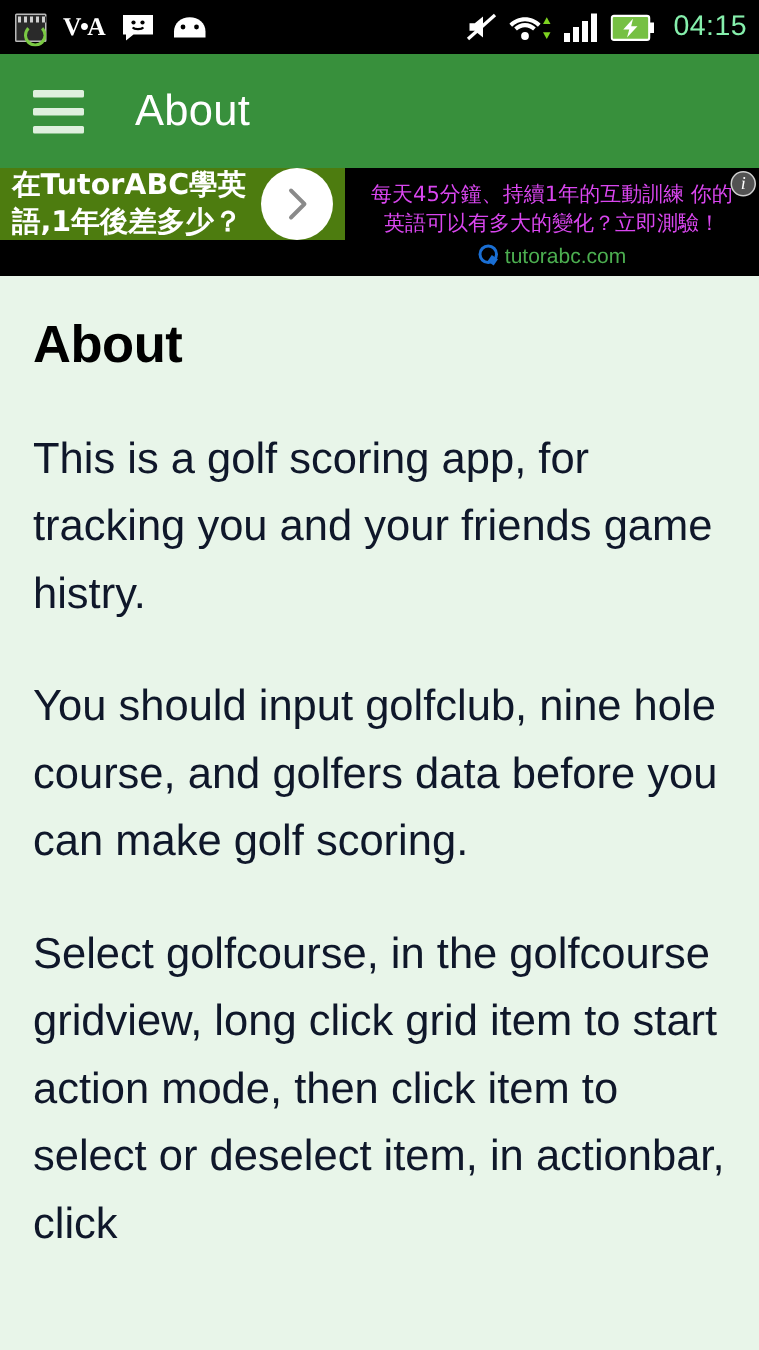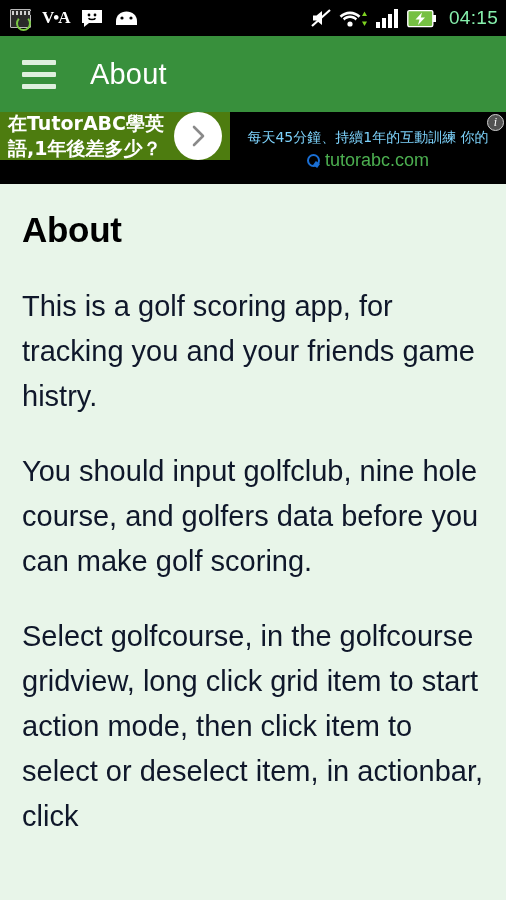--- a/index.html
+++ b/index.html
@@ -65,33 +65,33 @@
     position:absolute;right:8px;top:50%;transform:translateY(-50%);
     width:48px;height:48px;border-radius:50%;background:#fff;
     display:flex;align-items:center;justify-content:center;
   }
   .ad-arrow svg{ display:block; }
   .ad-right{
     flex:1;height:72px;position:relative;display:flex;flex-direction:column;
     align-items:center;justify-content:center;padding-top:2px;
   }
   .ad-line{
-    color:#7dd3fc;font-size:14px;line-height:19px;white-space:nowrap;
+    color:#d946ef;font-size:14px;line-height:19px;white-space:nowrap;
     font-family:"DejaVu Sans", sans-serif;
   }
   .ad-url-row{ display:flex;align-items:center;gap:5px;margin-top:3px; }
   .ad-logo{
     width:13px;height:13px;border-radius:50%;
     border:2.5px solid #1a6fd4;position:relative;
   }
   .ad-logo:after{
     content:"";position:absolute;right:-1px;bottom:-2px;width:5px;height:5px;
     background:#1a6fd4;transform:rotate(35deg);
   }
-  .ad-url{ color:#4caf50;font-size:18px;font-family:"Liberation Sans", sans-serif; }
+  .ad-url{ color:#4caf50;font-size:14px;font-family:"Liberation Sans", sans-serif; }
   .ad-info{
     position:absolute;top:2px;right:2px;width:17px;height:17px;border-radius:50%;
     background:rgba(150,150,150,.55);border:1px solid #cfcfcf;color:#fff;
     font-size:12px;display:flex;align-items:center;justify-content:center;
     font-family:"Liberation Serif", serif;font-style:italic;
   }
 
   
   .content{
     position:absolute; top:184px; left:0; width:506px; height:716px;
@@ -191,20 +191,21 @@
     </div>
     <div class="ad-arrow">
       <svg width="24" height="24" viewBox="0 0 24 24">
         <path d="M8 3 L17 12 L8 21" stroke="#8a8a8a" stroke-width="2.6" fill="none" stroke-linecap="round" stroke-linejoin="round"></path>
       </svg>
     </div>
   </div>
 
   <div class="ad-right">
     <div class="ad-line">每天45分鐘、持續1年的互動訓練 你的</div>
+    <div class="ad-line">英語可以有多大的變化？立即測驗！</div>
     <div class="ad-url-row">
       <span class="ad-logo"></span>
       <span class="ad-url">tutorabc.com</span>
     </div>
     <div class="ad-info">i</div>
   </div>
 </div>
 
 <div class="content">
   <div class="page-title">About</div>

